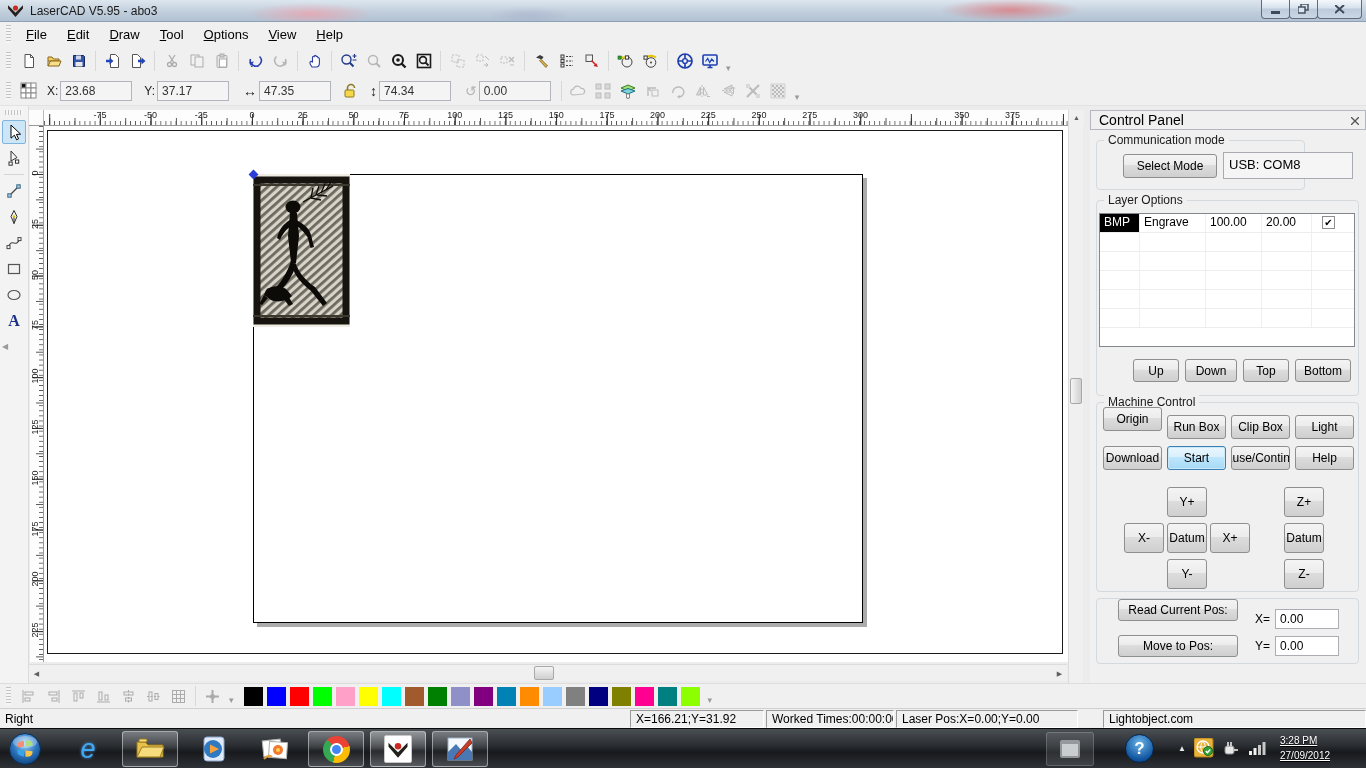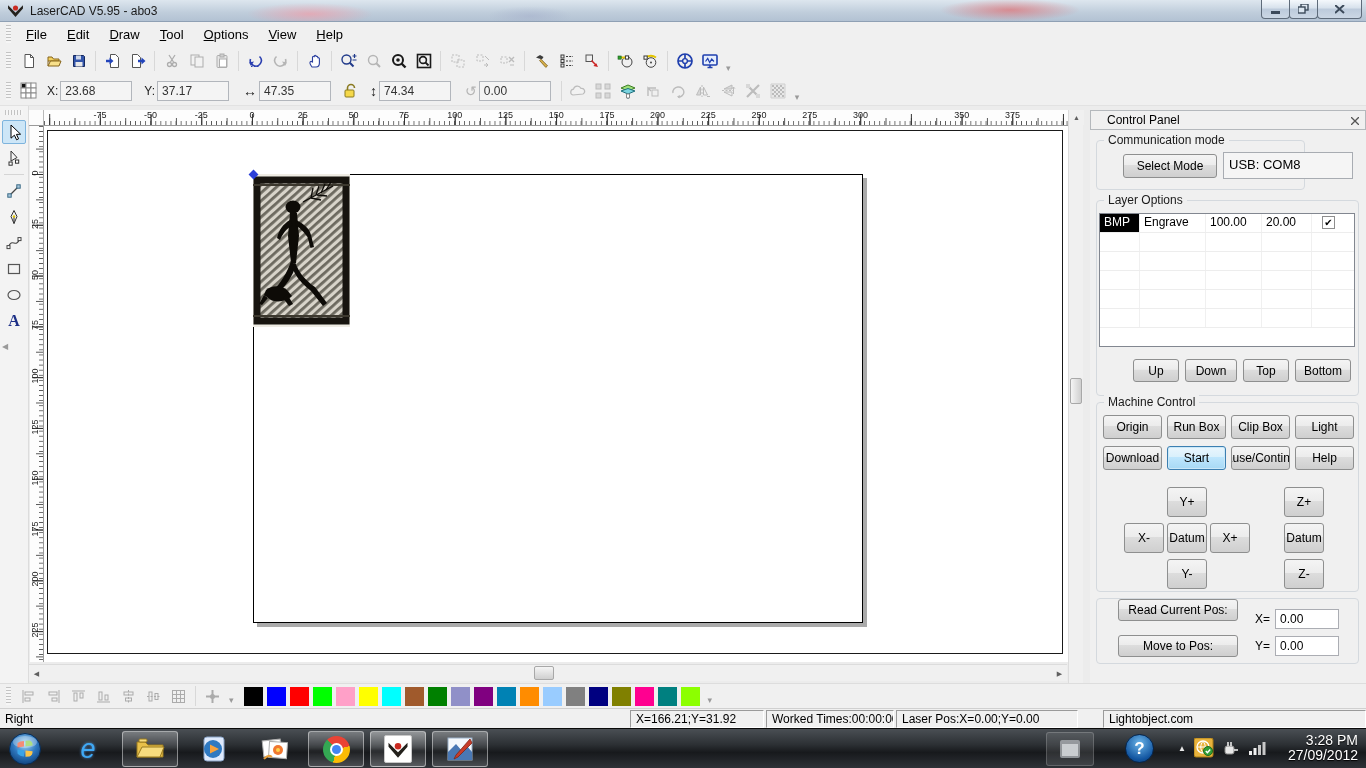--- a/index.html
+++ b/index.html
@@ -67,21 +67,21 @@
 .scroll{background:#f0f0f0;position:absolute;}
 #vscroll{left:1068px;top:4px;width:15px;height:652px;border-left:1px solid #dcdcdc;}
 #hscroll{left:29px;top:558px;width:1038px;height:17px;border-top:1px solid #dcdcdc;}
 .sb-arrow{position:absolute;width:15px;height:15px;display:flex;align-items:center;justify-content:center;color:#606060;font-size:7px;background:#f0f0f0;}
 .sb-thumb{position:absolute;background:linear-gradient(90deg,#f2f2f2,#d8d8d8);border:1px solid #a8a8a8;border-radius:2px;}
 #vthumb{left:1px;top:268px;width:12px;height:26px;background:linear-gradient(90deg,#f5f5f5,#cfcfcf);}
 #hthumb{top:1px;left:505px;width:20px;height:14px;background:linear-gradient(180deg,#f5f5f5,#cfcfcf);}
 
 #control-panel{position:absolute;left:1090px;top:4px;width:276px;height:573px;background:#f0f0f0;}
 #cp-header{position:absolute;left:0;top:0;width:276px;height:20px;border:1px solid #b4b8bc;background:#f0f0f0;display:flex;align-items:center;}
-#cp-header span{margin-left:16px;font-size:12px;}
+#cp-header span{margin-left:8px;font-size:14px;}
 #cp-close{position:absolute;right:3px;top:3px;width:14px;height:14px;display:flex;align-items:center;justify-content:center;}
 .grp{position:absolute;border:1px solid #d4d9de;border-radius:4px;}
 .glabel{position:absolute;top:-8px;left:7px;background:#f0f0f0;padding:0 4px;font-size:12px;color:#1a1a1a;white-space:nowrap;}
 .b7{background:linear-gradient(#f4f4f4,#ececec 45%,#dddddd 46%,#cfcfcf);border:1px solid #8e8f8f;border-radius:3px;color:#000;
  display:flex;align-items:center;justify-content:center;font-size:12px;position:absolute;overflow:hidden;white-space:nowrap;}
 .b7.blue{border-color:#3c7fb1;background:linear-gradient(#eaf6fd,#d9f0fc 45%,#bee6fd 46%,#a7d9f5);box-shadow:0 0 0 1px #cbe8f8 inset;}
 .mode-field{position:absolute;border:1px solid #a8acb2;background:#f5f5f5;font-size:13px;padding:4px 5px;}
 
 #layer-table{position:absolute;left:7px;top:104px;width:256px;height:134px;border:1px solid #828790;background:#fff;font-size:12px;}
 .lt-head{display:flex;height:20px;background:linear-gradient(#ffffff,#f5f6f8 60%,#eeeff1);border-bottom:1px solid #d5d5d5;}
@@ -103,21 +103,21 @@
 .sb-box{position:absolute;top:1px;height:18px;border:1px solid;border-color:#9a9a9a #ffffff #ffffff #9a9a9a;padding:1px 5px;background:#f0f0f0;white-space:nowrap;overflow:hidden;}
 
 #taskbar{position:absolute;left:0;top:728px;width:1366px;height:40px;
  background:linear-gradient(#4a4f54,#2c3034 40%,#17191c 60%,#2e3237);border-top:1px solid #0a0a0a;}
 .tb-item{position:absolute;top:2px;width:56px;height:36px;border-radius:3px;display:flex;align-items:center;justify-content:center;}
 .tb-item.run{border:1px solid rgba(255,255,255,.45);background:linear-gradient(rgba(255,255,255,.28),rgba(255,255,255,.10) 45%,rgba(255,255,255,.03) 55%,rgba(255,255,255,.14));}
 .tb-item.active{background:linear-gradient(rgba(255,255,255,.42),rgba(255,255,255,.18) 45%,rgba(255,255,255,.08) 55%,rgba(255,255,255,.22));}
 #start-orb{position:absolute;left:8px;top:3px;width:34px;height:34px;}
 #tray{position:absolute;right:0;top:0;height:40px;}
 .tray-icon{position:absolute;top:8px;}
-#clock{position:absolute;right:8px;top:4px;width:78px;text-align:right;color:#fff;font-size:14px;line-height:15px;text-shadow:0 1px 1px #000;}
+#clock{position:absolute;right:8px;top:4px;width:78px;color:#fff;font-size:10px;line-height:15px;text-shadow:0 1px 1px #000;text-decoration:underline;}
 .tray-arrow{color:#e8e8e8;font-size:8px;}
 </style>
 </head>
 <body>
 
 <div id="screen">
 
   <div id="titlebar">
     <svg class="app-logo16" viewBox="0 0 16 14">
       <path d="M1 2 L8 9 L15 2 L15 5 L8 13 L1 5 Z" fill="#24211c"></path>
@@ -676,21 +676,21 @@
             </div>
         </div>
         <div class="b7" style="left:36px;top:158px;width:46px;height:23px;">Up</div>
         <div class="b7" style="left:88px;top:158px;width:52px;height:23px;">Down</div>
         <div class="b7" style="left:146px;top:158px;width:46px;height:23px;">Top</div>
         <div class="b7" style="left:198px;top:158px;width:56px;height:23px;">Bottom</div>
       </div>
 
       <div class="grp" style="left:6px;top:292px;width:263px;height:190px;">
         <span class="glabel">Machine Control</span>
-        <div class="b7" style="left:6px;top:12px;width:59px;height:24px;">Origin</div>
+        <div class="b7" style="left:6px;top:4px;width:59px;height:24px;">Origin</div>
         <div class="b7" style="left:70px;top:12px;width:59px;height:24px;">Run Box</div>
         <div class="b7" style="left:134px;top:12px;width:59px;height:24px;">Clip Box</div>
         <div class="b7" style="left:198px;top:12px;width:59px;height:24px;">Light</div>
         <div class="b7" style="left:6px;top:43px;width:59px;height:24px;">Download</div>
         <div class="b7 blue" style="left:70px;top:43px;width:59px;height:24px;">Start</div>
         <div class="b7" style="left:134px;top:43px;width:59px;height:24px;">Pause/Continue</div>
         <div class="b7" style="left:198px;top:43px;width:59px;height:24px;">Help</div>
         <div class="b7 jogbtn" style="left:70px;top:84px;">Y+</div>
         <div class="b7 jogbtn" style="left:187px;top:84px;">Z+</div>
         <div class="b7 jogbtn" style="left:27px;top:120px;">X-</div>

